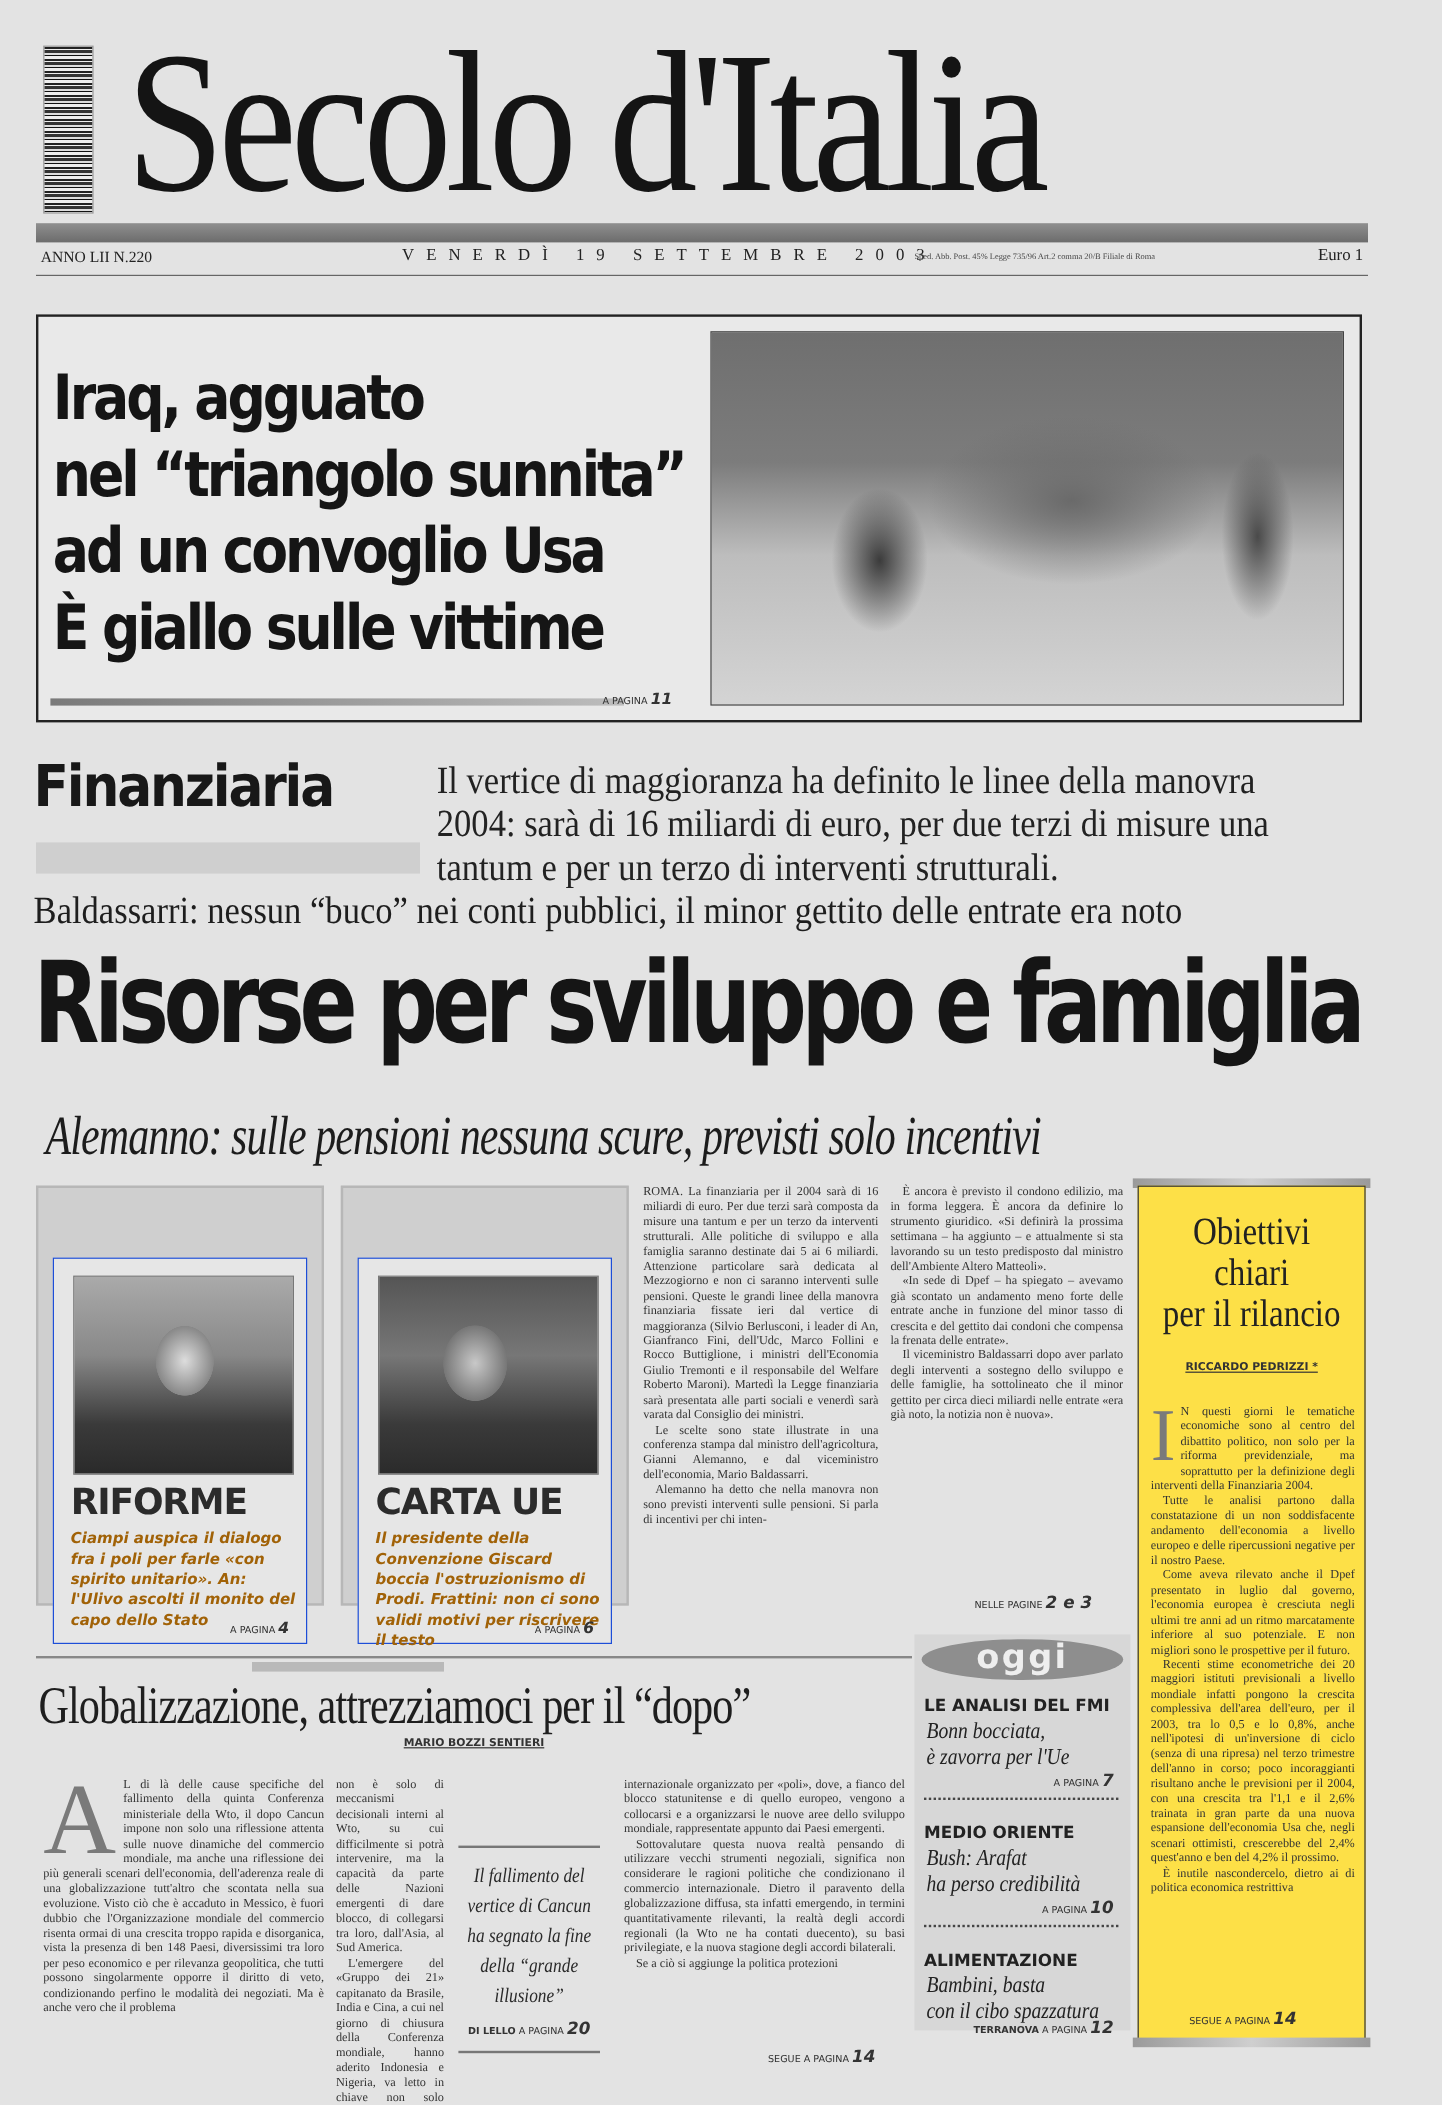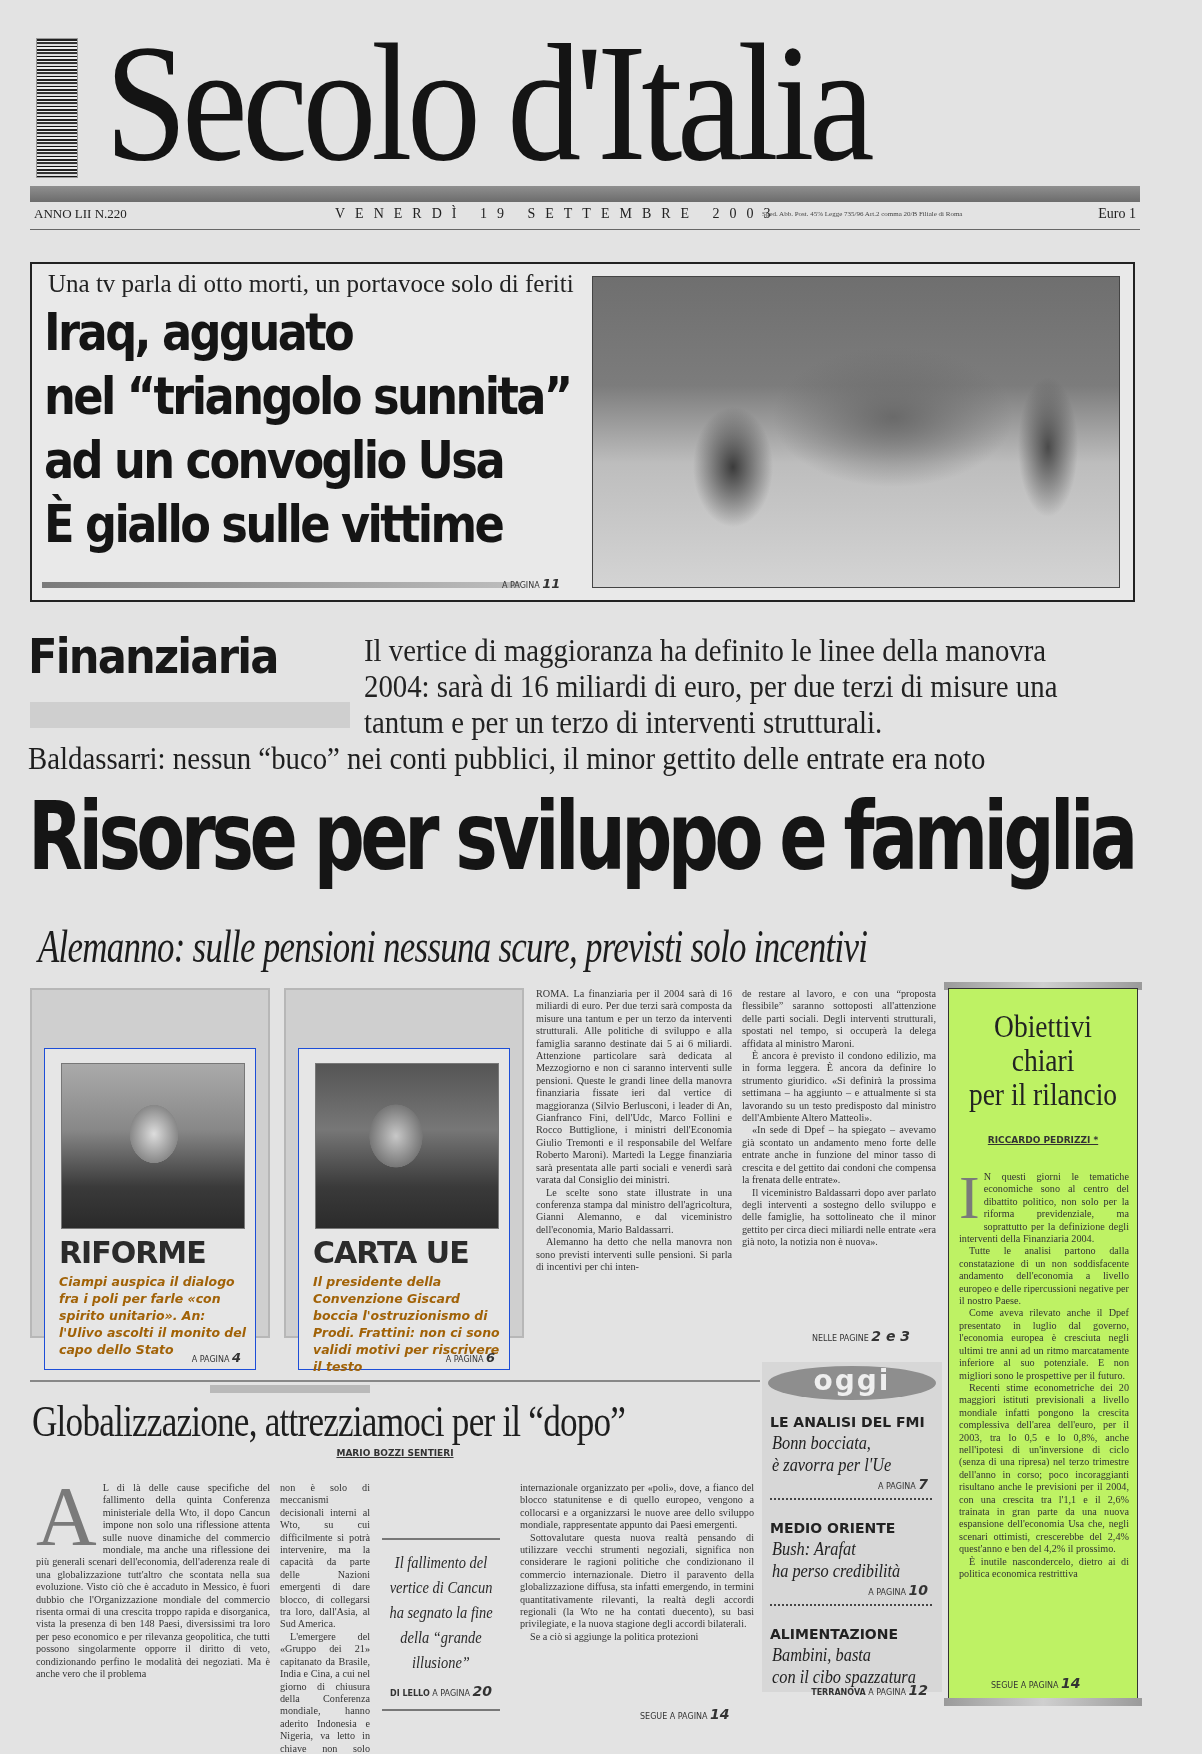--- a/index.html
+++ b/index.html
@@ -117,21 +117,21 @@
   
   .col { font-size: 10.2px; line-height: 12.4px; color: #333; text-align: justify; }
   .col p { text-indent: 10px; }
   .col .first { text-indent: 0; }
   .ref-small { font-family: "DejaVu Sans", sans-serif; font-size: 8px; color: #333; white-space: nowrap; }
   .ref-small b { font-size: 14px; font-style: italic; }
 
   
   .edit-box {
     left: 948px; top: 988px; width: 190px; height: 712px; border: 1px solid #333;
-    background: #bef264;
+    background: #fde047;
   }
   .edit-top { left: 944px; top: 982px; width: 198px; height: 8px; background: linear-gradient(90deg,#9a9a9a,#cfcfcf,#9a9a9a); }
   .edit-bot { left: 944px; top: 1698px; width: 198px; height: 8px; background: linear-gradient(90deg,#9a9a9a,#cfcfcf,#9a9a9a); }
   .edit-title {
     left: 0; top: 20px; width: 100%; text-align: center; font-size: 32px; line-height: 34px; color: #222;
     transform: scaleX(0.86);
   }
   .edit-author {
     left: 0; top: 146px; width: 100%; text-align: center; font-family: "DejaVu Sans", sans-serif;
     font-weight: bold; font-size: 9px; text-decoration: underline; color: #333;
@@ -182,21 +182,20 @@
 <div class="abs masthead">Secolo d'Italia</div>
 <div class="abs mast-band"></div>
 <div class="abs dateline-row">
   <span class="abs anno">ANNO LII N.220</span>
   <span class="abs date">VENERDÌ 19 SETTEMBRE 2003</span>
   <span class="abs postal">Sped. Abb. Post. 45% Legge 735/96 Art.2 comma 20/B Filiale di Roma</span>
   <span class="abs price">Euro 1</span>
 </div>
 
 <div class="abs lead-box">
-  <div class="abs lead-kicker">Una tv parla di otto morti, un portavoce solo di feriti</div>
   <div class="abs lead-head">
     <div>Iraq, agguato</div>
     <div>nel “triangolo sunnita”</div>
     <div>ad un convoglio Usa</div>
     <div>È giallo sulle vittime</div>
   </div>
   <div class="abs lead-rule"></div>
   <div class="abs lead-ref">
     <span>A PAGINA</span>
     <b>11</b>
@@ -233,21 +232,20 @@
     </div>
   </div>
 </div>
 
 <div class="abs col" style="left:536px; top:988px; width:196px;">
   <p class="first">ROMA. La finanziaria per il 2004 sarà di 16 miliardi di euro. Per due terzi sarà composta da misure una tantum e per un terzo da interventi strutturali. Alle politiche di sviluppo e alla famiglia saranno destinate dai 5 ai 6 miliardi. Attenzione particolare sarà dedicata al Mezzogiorno e non ci saranno interventi sulle pensioni. Queste le grandi linee della manovra finanziaria fissate ieri dal vertice di maggioranza (Silvio Berlusconi, i leader di An, Gianfranco Fini, dell'Udc, Marco Follini e Rocco Buttiglione, i ministri dell'Economia Giulio Tremonti e il responsabile del Welfare Roberto Maroni). Martedì la Legge finanziaria sarà presentata alle parti sociali e venerdì sarà varata dal Consiglio dei ministri.</p>
   <p>Le scelte sono state illustrate in una conferenza stampa dal ministro dell'agricoltura, Gianni Alemanno, e dal viceministro dell'economia, Mario Baldassarri.</p>
   <p>Alemanno ha detto che nella manovra non sono previsti interventi sulle pensioni. Si parla di incentivi per chi inten-</p>
 </div>
 <div class="abs col" style="left:742px; top:988px; width:194px;">
-  <p class="first">de restare al lavoro, e con una “proposta flessibile” saranno sottoposti all'attenzione delle parti sociali. Degli interventi strutturali, spostati nel tempo, si occuperà la delega affidata al ministro Maroni.</p>
   <p>È ancora è previsto il condono edilizio, ma in forma leggera. È ancora da definire lo strumento giuridico. «Si definirà la prossima settimana – ha aggiunto – e attualmente si sta lavorando su un testo predisposto dal ministro dell'Ambiente Altero Matteoli».</p>
   <p>«In sede di Dpef – ha spiegato – avevamo già scontato un andamento meno forte delle entrate anche in funzione del minor tasso di crescita e del gettito dai condoni che compensa la frenata delle entrate».</p>
   <p>Il viceministro Baldassarri dopo aver parlato degli interventi a sostegno dello sviluppo e delle famiglie, ha sottolineato che il minor gettito per circa dieci miliardi nelle entrate «era già noto, la notizia non è nuova».</p>
 </div>
 <div class="abs ref-small" style="left:812px; top:1328px;">
   <span>NELLE PAGINE</span>
   <b>2 e 3</b>
 </div>
 
 <div class="abs edit-top"></div>

